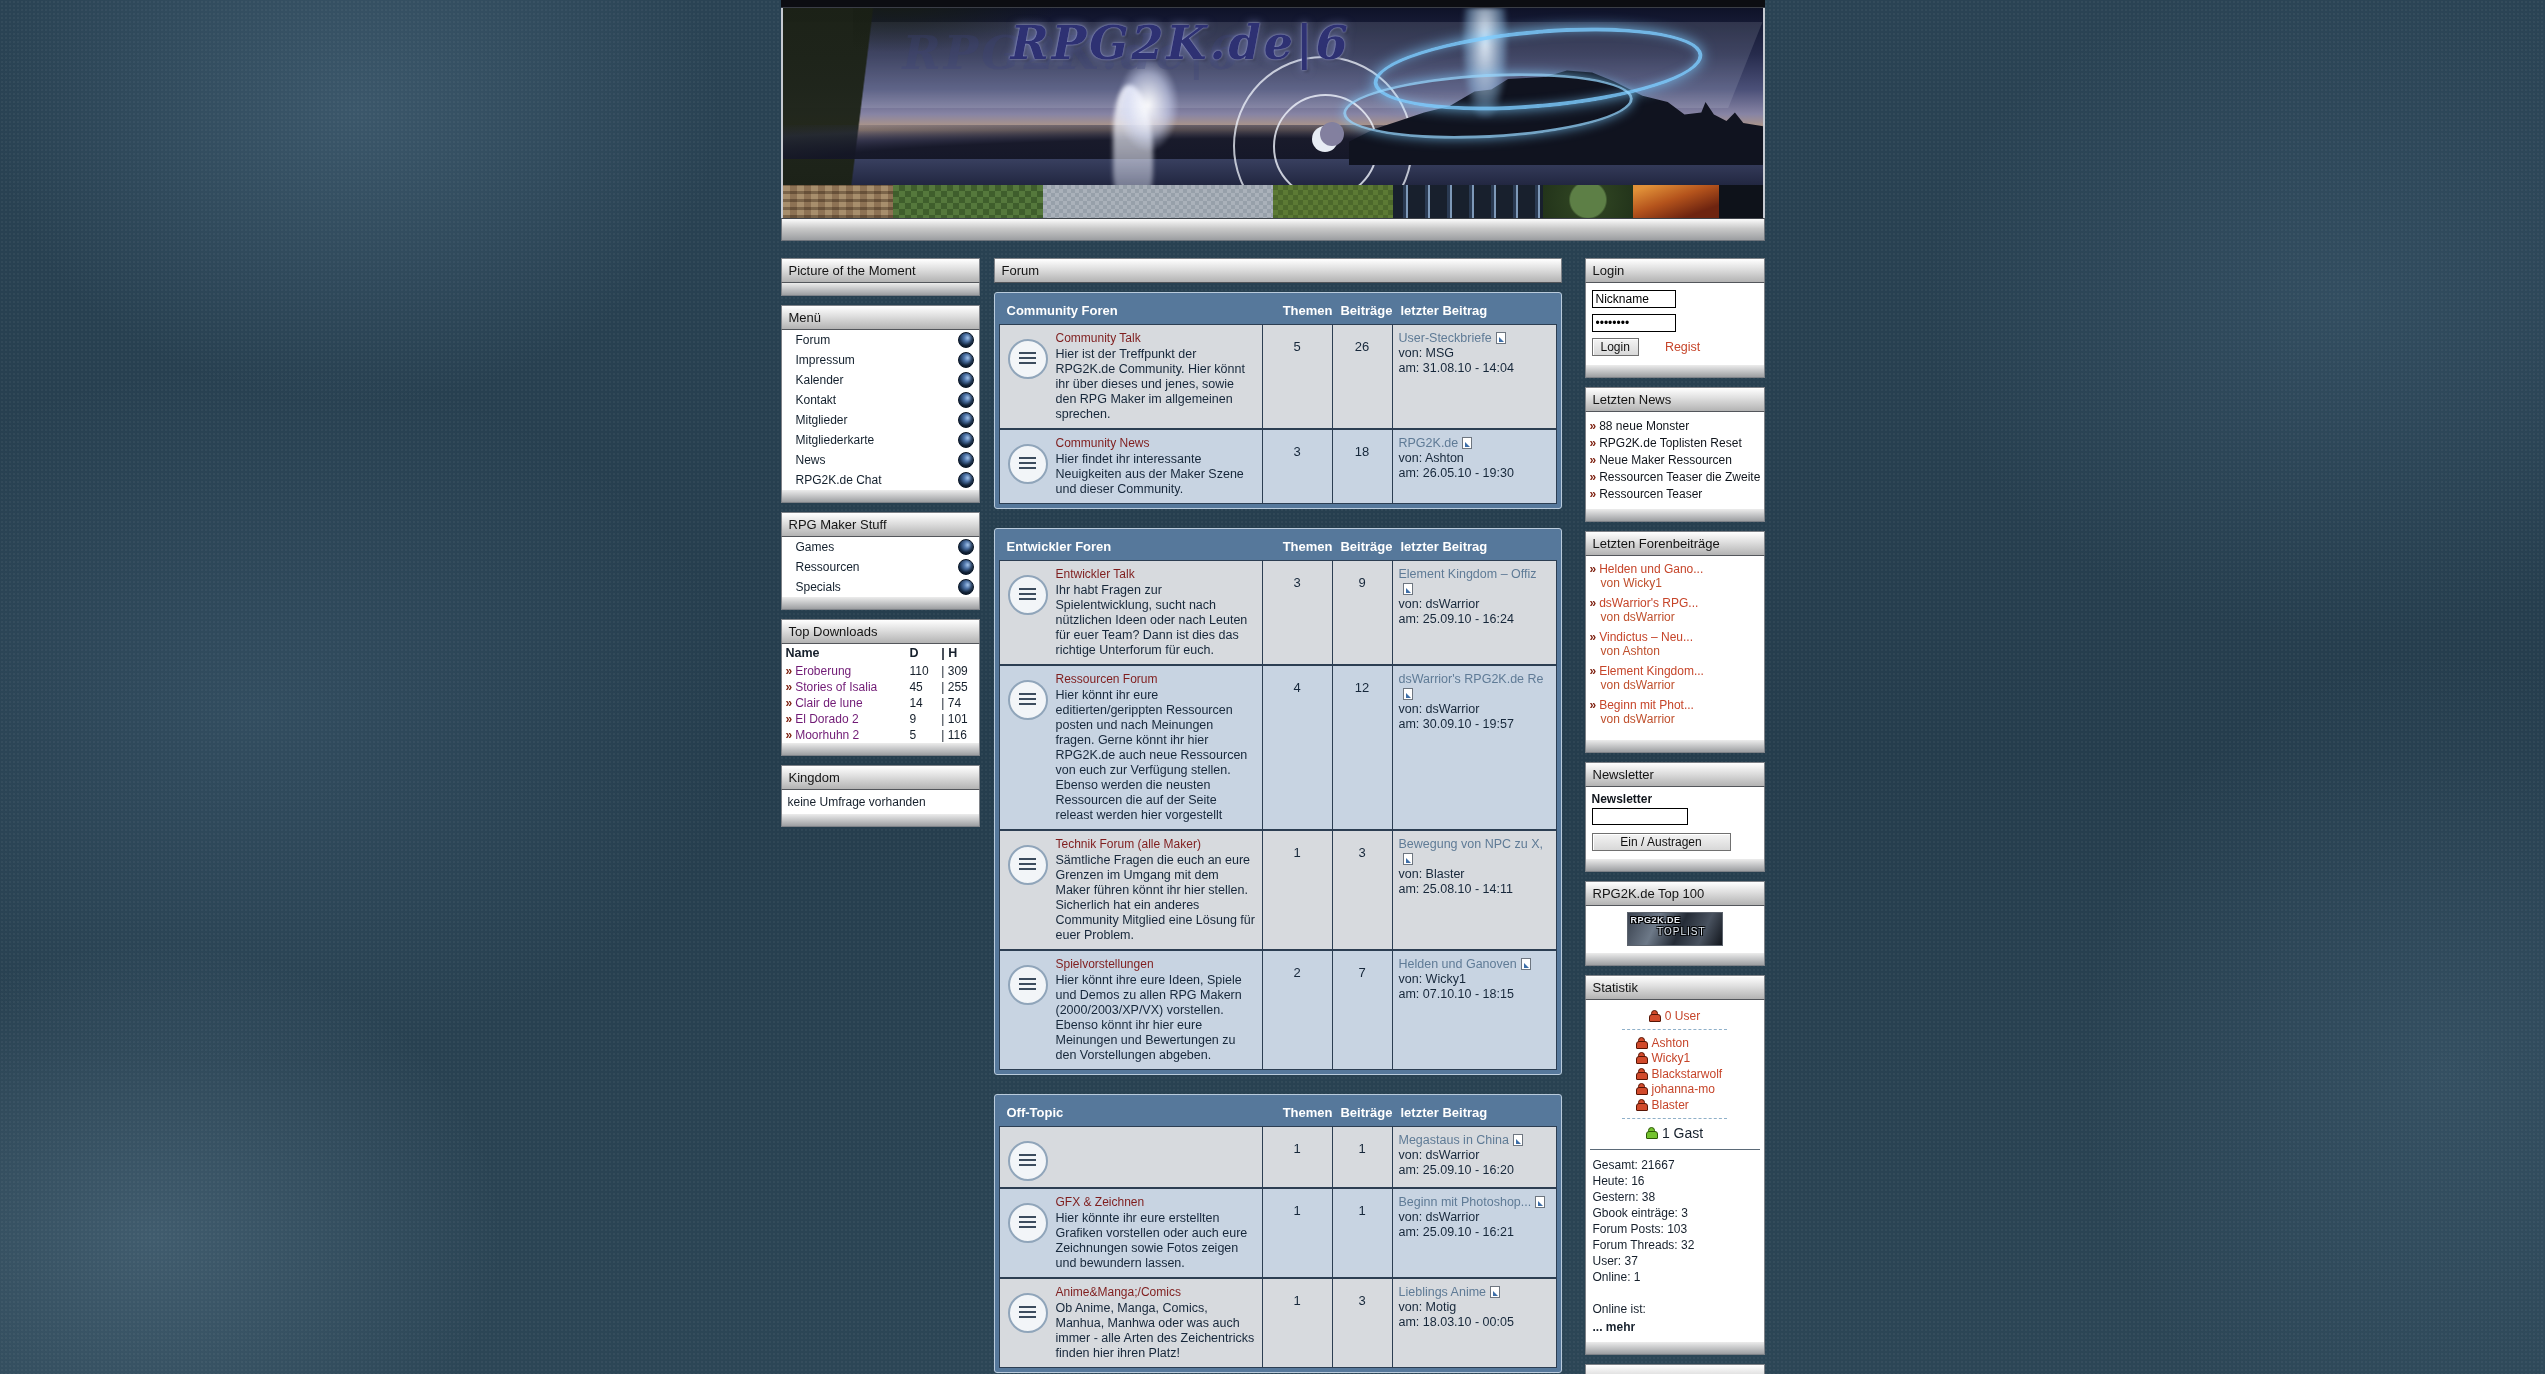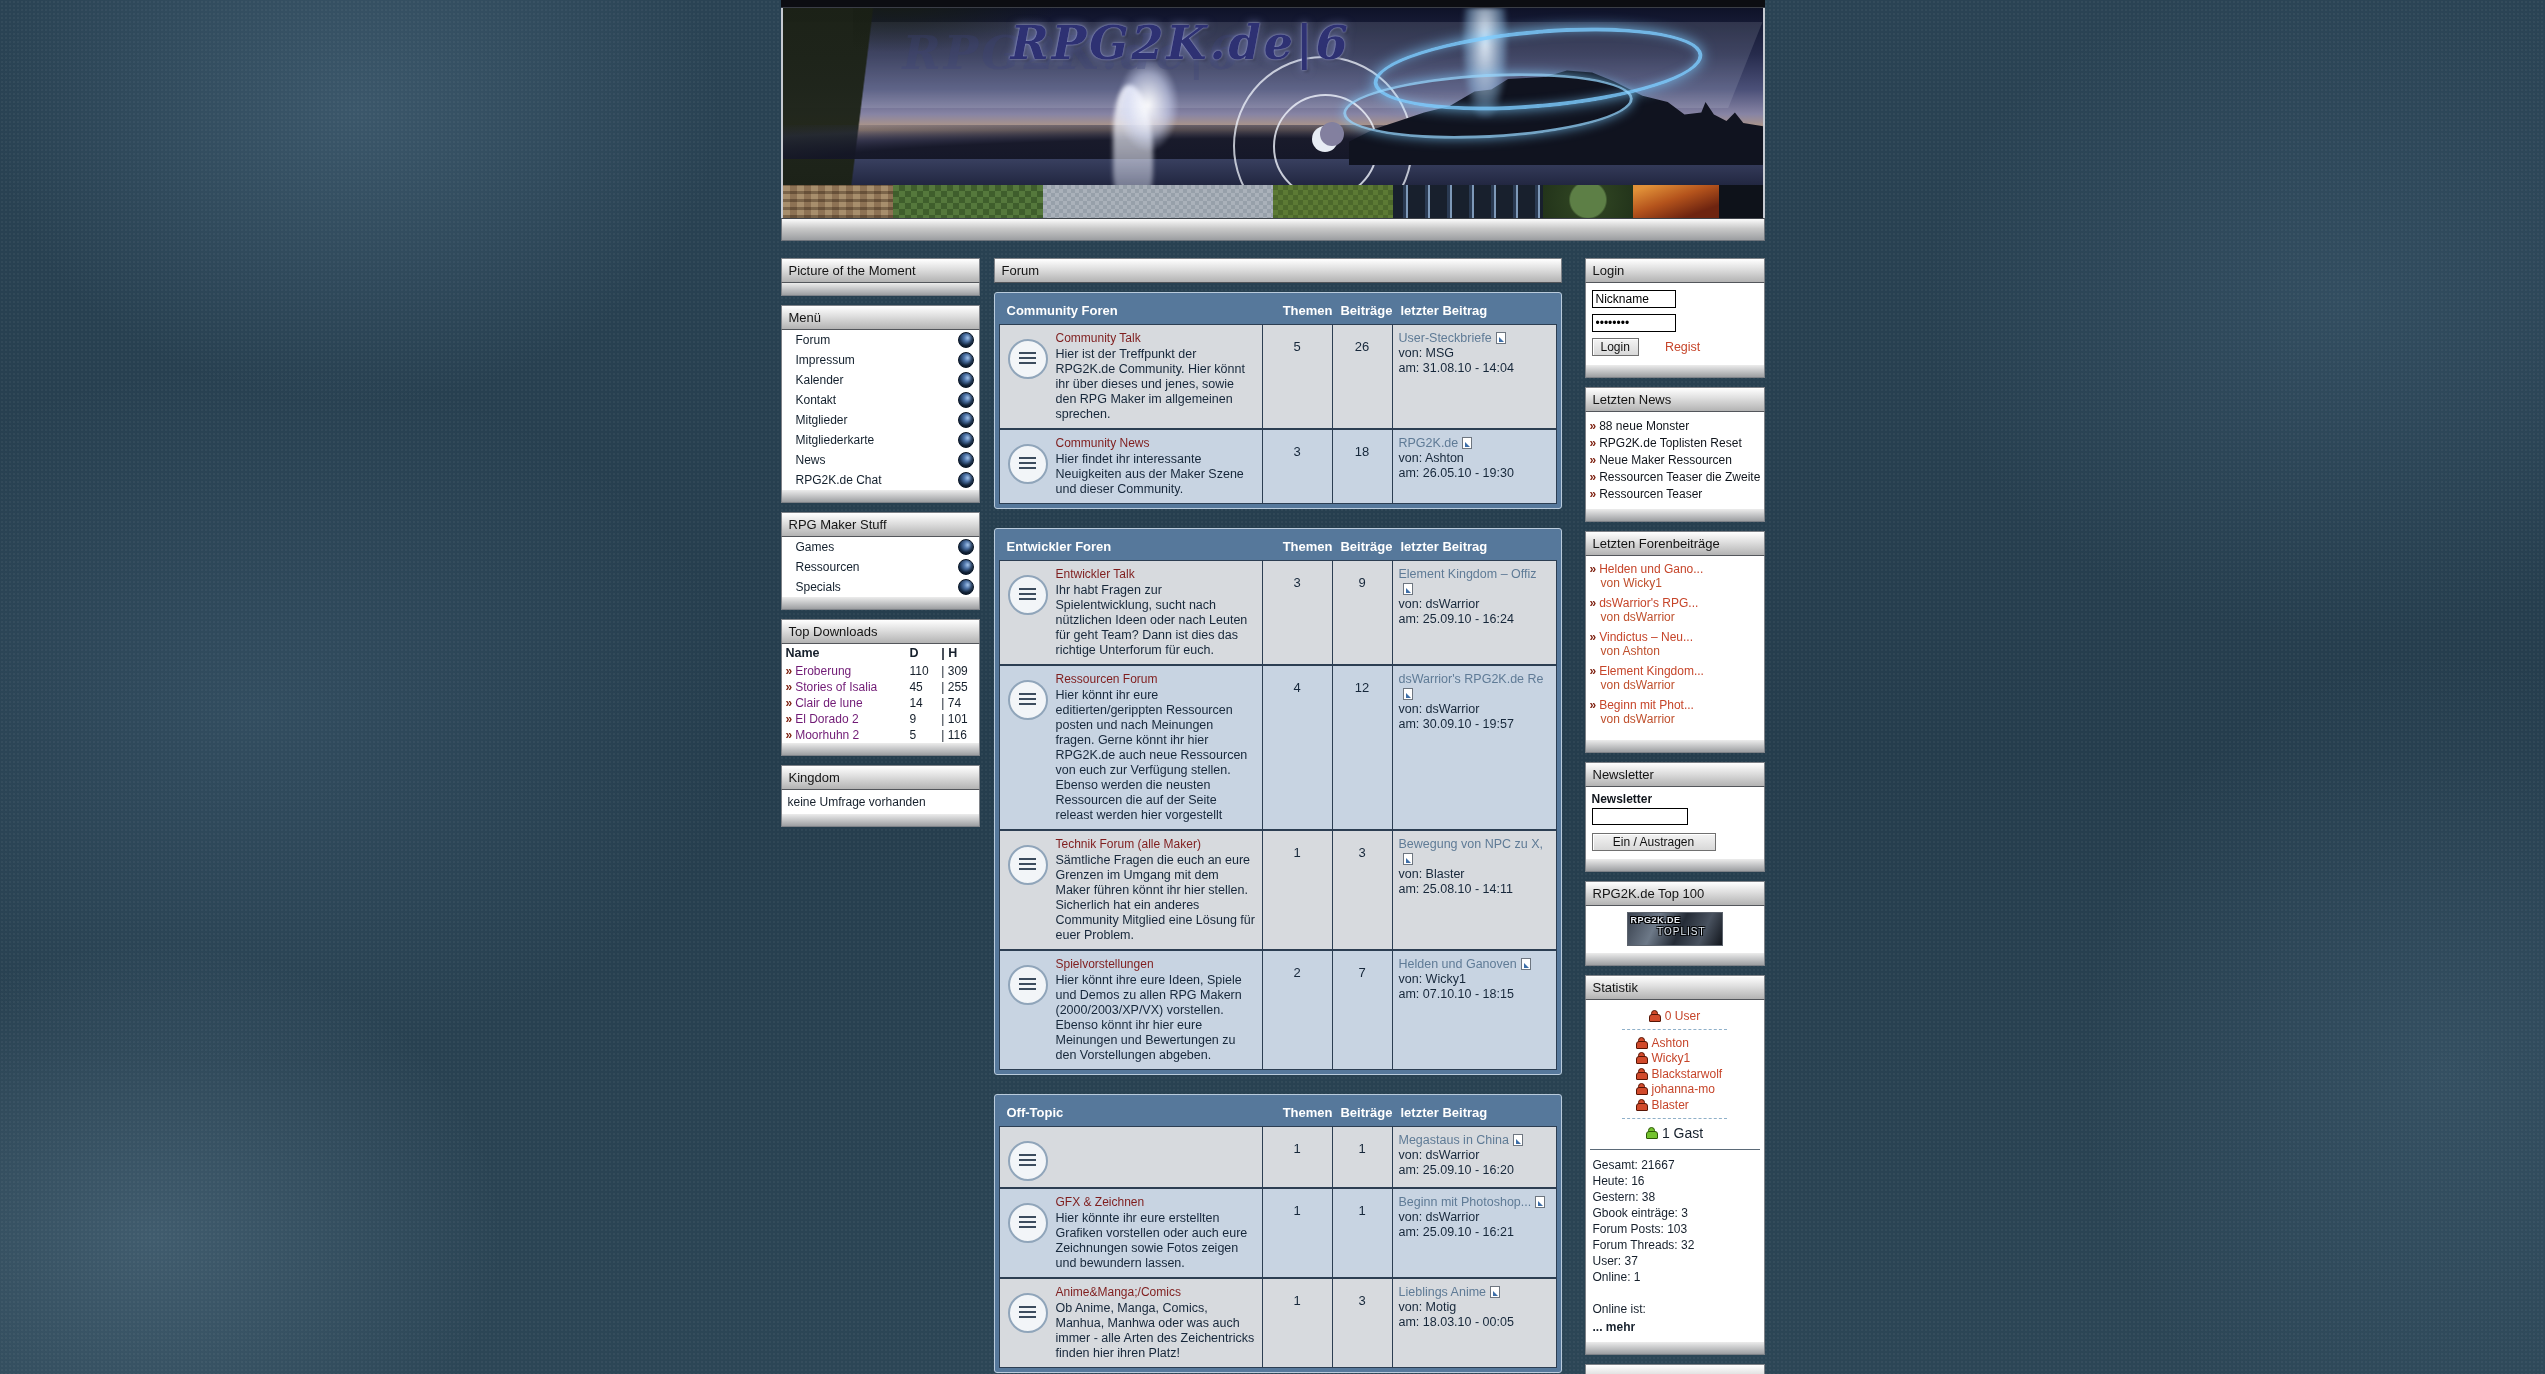--- a/index.html
+++ b/index.html
@@ -146,21 +146,21 @@
   .login-body .redlink { margin-left:26px; }
   .newslist { padding:5px 4px 7px 4px; }
   .newslist .nitem { font-size:12px; color:#10151c; padding:1.5px 0; cursor:pointer; white-space:nowrap; }
   .fplist { padding:6px 4px 8px 4px; }
   .fpitem { margin-bottom:6px; font-size:12px; line-height:14px; }
   .fpitem .t { color:#c6452a; cursor:pointer; }
   .fpitem .v { color:#bf4f2c; padding-left:11px; }
   .nl-body { padding:5px 6px 8px 6px; }
   .nl-label { font-size:12px; font-weight:bold; color:#10151c; margin-bottom:2px; }
   .nl-body input { width:96px; height:17px; border:1px solid #000; font-size:12px; display:block; background:#fff; }
-  .nl-btn { margin-top:8px; width:124px; text-align:center; }
+  .nl-btn { margin-top:8px; width:139px; text-align:center; }
   .top100-body { padding:6px 0 7px 0; display:flex; justify-content:center; }
   .t100 { width:96px; height:34px; position:relative; cursor:pointer; border:1px solid #5c636d;
     background:linear-gradient(115deg,#39414e 0%,#6d7988 30%,#242b36 55%,#49525f 78%,#12161d 100%); }
   .t100 .l1 { position:absolute; left:3px; top:2px; font-size:9px; font-weight:bold; color:#e8edf4;
     text-shadow:1px 1px 0 #000, -1px -1px 0 #000, 1px -1px 0 #000, -1px 1px 0 #000; letter-spacing:.5px; }
   .t100 .l2 { position:absolute; right:16px; top:13px; font-size:10px; font-weight:normal; color:#dfe7f0;
     text-shadow:1px 1px 0 #000, -1px -1px 0 #000, 1px -1px 0 #000, -1px 1px 0 #000; letter-spacing:1px; }
   .stat-body { padding:7px 4px 8px 4px; font-size:12px; color:#16202c; }
   .uline { display:flex; align-items:center; margin:1.5px 0 1.5px 46px;text-align:center; }
   .uline.center { margin-left:0; justify-content:center; }
@@ -376,21 +376,21 @@
           <div class="st">Entwickler Foren</div>
           <div class="cc">Themen</div>
           <div class="cc">Beiträge</div>
           <div class="cl">letzter Beitrag</div>
         </div>
         <div class="rows">
           <div class="sec-grid frow">
             <div class="fcell fmain">
                 <span class="fico"></span>
               <div class="ftxt"><span class="fname">Entwickler Talk</span>
-                <span>Ihr habt Fragen zur Spielentwicklung, sucht nach nützlichen Ideen oder nach Leuten für geht Team? Dann ist dies das richtige Unterforum für euch.</span></div>
+                <span>Ihr habt Fragen zur Spielentwicklung, sucht nach nützlichen Ideen oder nach Leuten für euer Team? Dann ist dies das richtige Unterforum für euch.</span></div>
               </div>
             <div class="fcell num">3</div>
             <div class="fcell num">9</div>
             <div class="fcell last"><span class="lastlink">Element Kingdom – Offiz</span><span class="pico"></span>
               <div>von: dsWarrior</div>
               <div>am: 25.09.10 - 16:24</div></div>
           </div>
           <div class="sec-grid frow alt">
             <div class="fcell fmain">
                 <span class="fico"></span>

